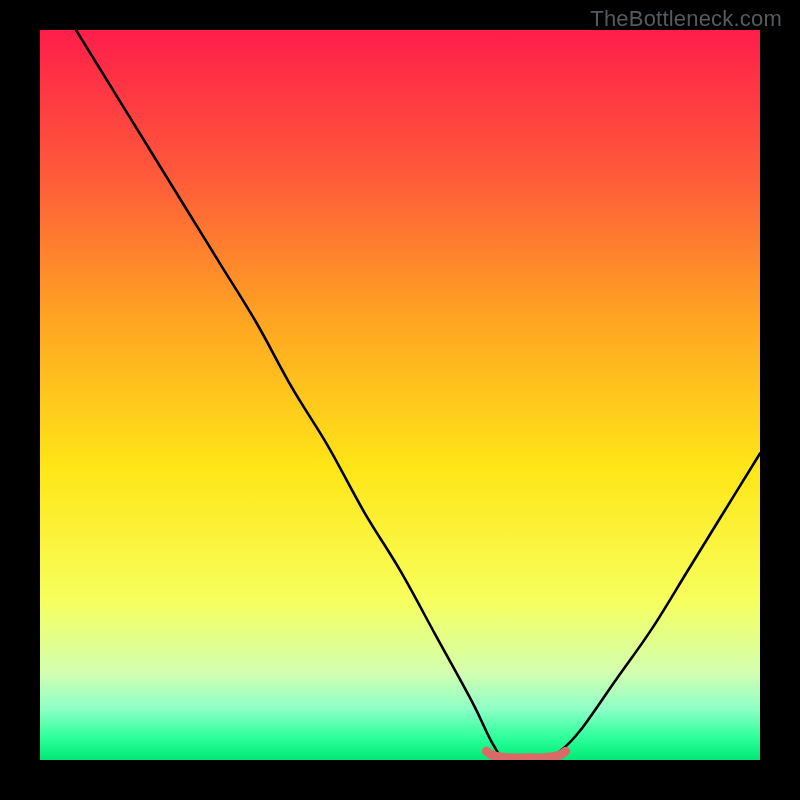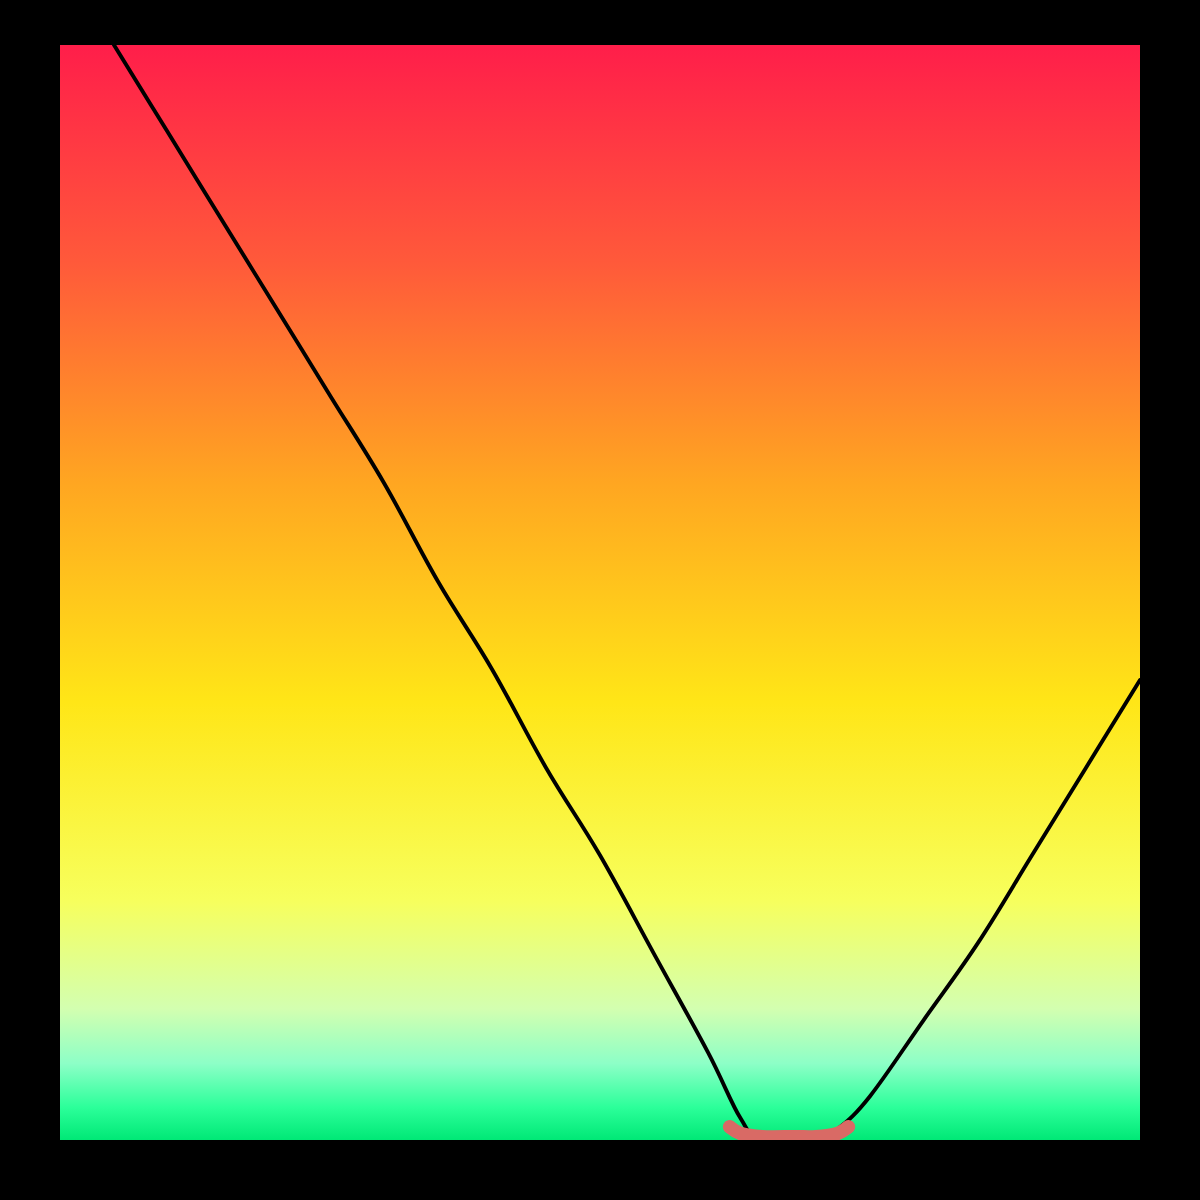--- a/index.html
+++ b/index.html
@@ -32,20 +32,21 @@
     color: #555a5f;
     font-family: Arial, sans-serif;
     letter-spacing: 0.2px;
   }
   svg { display: block; }
 </style>
 </head>
 <body>
 
 <div class="frame">
+  <div class="watermark">TheBottleneck.com</div>
 
   <div class="plot-area">
     <svg id="chart-svg" width="720" height="730" viewBox="0 0 720 730">
       <defs>
         <linearGradient id="bg-grad" x1="0" y1="0" x2="0" y2="1">
             <stop offset="0%" stop-color="#ff1e4a"></stop>
             <stop offset="20%" stop-color="#ff5a3a"></stop>
             <stop offset="40%" stop-color="#ffa621"></stop>
             <stop offset="60%" stop-color="#ffe617"></stop>
             <stop offset="78%" stop-color="#f7ff5c"></stop>

